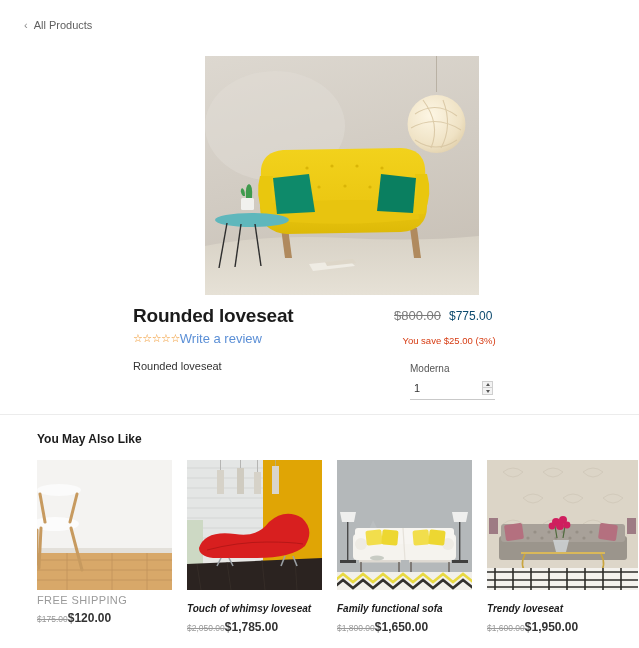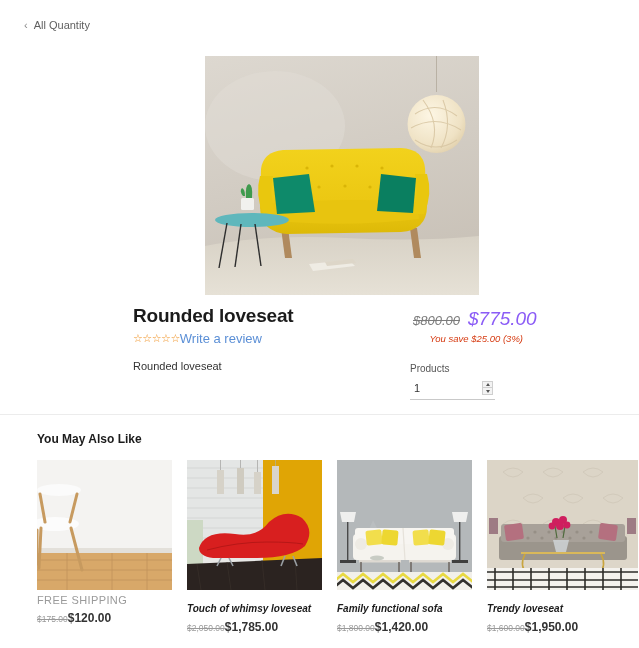--- a/index.html
+++ b/index.html
@@ -36,25 +36,25 @@
   }
   .stars { color:#f0962d; font-size:11px; letter-spacing:-0.5px; }
   .write-review {
     color:#5b8fd6; font-size:13px; text-decoration:none; margin-left:0px; cursor:pointer;
   }
   .desc {
     position:absolute; left:133px; top:360px;
     font-size:11px; color:#333; 
   }
 
-  .price-block { position:absolute; right:116px; top:308px; text-align:right; width:110px;font-style:italic;}
+  .price-block { position:absolute; right:135px; top:308px; text-align:center; width:110px;}
   .price-line { display:flex; align-items:baseline; gap:8px; justify-content:flex-start; }
   .old-price { font-size:13px; color:#7b7b7b; text-decoration:line-through; }
-  .new-price { font-size:19px; color:#8b5cf6; }
-  .save-line { font-size:9.5px; color:#d63b12; margin-top:3px; }
+  .new-price { font-size:12px; color:#0c4a6e; }
+  .save-line { font-size:9.5px; color:#d63b12; margin-top:12px; }
 
   
   .qty-wrap { position:absolute; left:410px; top:363px; width:85px; }
   .qty-label { font-size:10px; color:#555; margin-bottom:6px; }
   .qty-field {
     display:flex; align-items:center; justify-content:space-between;
     border-bottom:1px solid #c9c9c9; padding:1px 2px 4px 2px; width:85px;
   }
   .qty-value { font-size:11px; color:#333; border:none; outline:none; width:55px; background:transparent;
                font-family:"Liberation Sans", sans-serif; }
@@ -80,21 +80,21 @@
   .card-new { font-size:12px; color:#333; font-weight:bold; }
   .spacer-badge { height:8px; }
 </style>
 </head>
 <body>
 
 <div class="page">
 
   <div class="breadcrumb">
     <span class="chev">‹</span>
-    <span class="bc-label">All Quantity</span>
+    <span class="bc-label">All Products</span>
   </div>
 
   <div class="hero-wrap">
     <svg class="hero" viewBox="0 0 274 239" preserveAspectRatio="none">
       <defs>
         <linearGradient id="wall" x1="0" y1="0" x2="0.3" y2="1">
           <stop offset="0%" stop-color="#ddd8d0"></stop>
           <stop offset="55%" stop-color="#d2ccc3"></stop>
           <stop offset="100%" stop-color="#c9c2b8"></stop>
         </linearGradient>
@@ -178,21 +178,21 @@
 
   <div class="price-block">
     <div class="price-line">
       <span class="old-price">$800.00</span>
       <span class="new-price">$775.00</span>
     </div>
     <div class="save-line">You save $25.00 (3%)</div>
   </div>
 
   <div class="qty-wrap">
-    <div class="qty-label">Products</div>
+    <div class="qty-label">Moderna</div>
     <div class="qty-field">
       <input class="qty-value" value="1" style="">
       <span class="spinner">
         <div>
             <span class="tri-up"></span>
           </div>
         <div>
             <span class="tri-dn"></span>
           </div>
       </span>
@@ -331,21 +331,21 @@
         <rect y="112" width="135" height="18" fill="#f2f0ea"></rect>
         <g stroke-width="2.6" fill="none">
           <path d="M-4 122 L6 114 L16 122 L26 114 L36 122 L46 114 L56 122 L66 114 L76 122 L86 114 L96 122 L106 114 L116 122 L126 114 L136 122" stroke="#e8d942"></path>
           <path d="M-4 128 L6 120 L16 128 L26 120 L36 128 L46 120 L56 128 L66 120 L76 128 L86 120 L96 128 L106 120 L116 128 L126 120 L136 128" stroke="#33312e"></path>
         </g>
       </svg>
       <div class="spacer-badge"></div>
       <div class="card-name">Family functional sofa</div>
       <div class="card-prices">
         <span class="card-old">$1,800.00</span>
-        <span class="card-new">$1,420.00</span>
+        <span class="card-new">$1,650.00</span>
       </div>
     </div>
 
     <div class="card wide">
       <svg class="card-img" viewBox="0 0 151 130" preserveAspectRatio="none">
         <rect width="151" height="130" fill="#ddd6c9"></rect>
         <rect width="151" height="100" fill="#dcd5c7"></rect>
         <g fill="none" stroke="#d2cabb" stroke-width="1">
           <path d="M16 12 q10 -8 20 0 q-10 10 -20 0 Z"></path>
           <path d="M56 12 q10 -8 20 0 q-10 10 -20 0 Z"></path>

